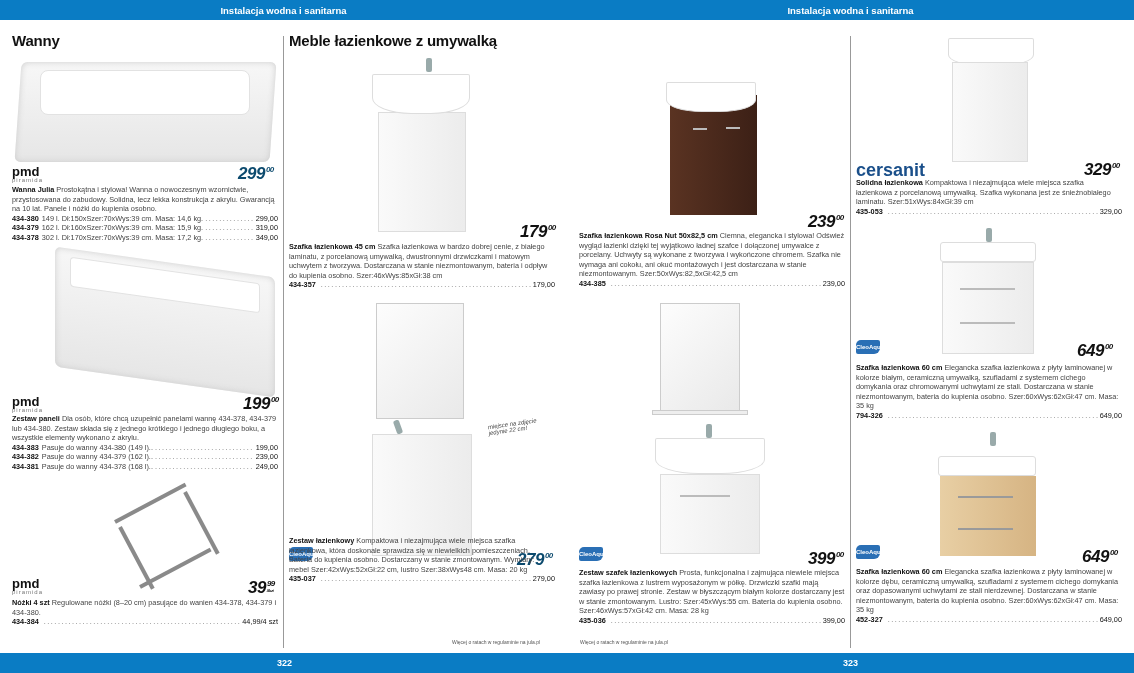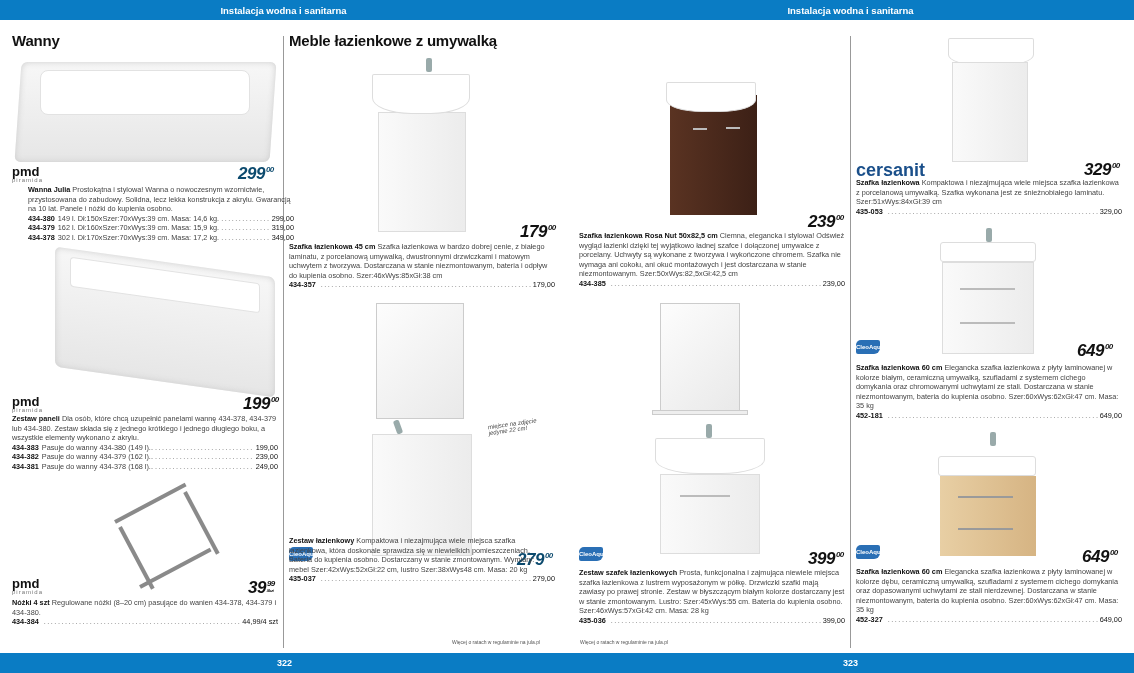--- a/index.html
+++ b/index.html
@@ -53,21 +53,21 @@
 <div class="vline" style="left:850px;height:612px"></div>
 
 <div class="section-title" style="left:12px;top:32px">Wanny</div>
 <div class="section-title" style="left:289px;top:32px">Meble łazienkowe z umywalką</div>
 
 <div class="img tub" style="left:18px;top:62px;width:255px;height:100px;transform:skewX(-4deg);"></div>
 <div class="img" style="left:40px;top:70px;width:210px;height:45px;background:#fff;border-radius:8px;border:1px solid #e2e2e2"></div>
 
 <div class="brand-pmd" style="left:12px;top:166px"><span>pmd</span><small>piramida</small></div>
 <div class="price red" style="left:238px;top:164px"><span>299</span><sup>00</sup></div>
-<div class="prod" style="left:28px;top:185px;width:266px">
+<div class="prod" style="left:12px;top:185px;width:266px">
   <span class="name">Wanna Julia</span>
   <span>Prostokątna i stylowa! Wanna o nowoczesnym wzornictwie, przystosowana do zabudowy. Solidna, lecz lekka konstrukcja z akrylu. Gwarancją na 10 lat. Panele i nóżki do kupienia osobno.</span>
   <div class="row">
       <span class="code">434-380</span>
       <span>149 l. Dł:150xSzer:70xWys:39 cm. Masa: 14,6 kg.</span>
       <span class="dots"></span>
       <span class="p">299,00</span>
     </div>
   <div class="row">
       <span class="code">434-379</span>
@@ -195,42 +195,42 @@
       <span class="p">399,00</span>
     </div>
 </div>
 <div class="footnote" style="left:580px">Więcej o ratach w regulaminie na jula.pl</div>
 
 <div class="img basin" style="left:948px;top:38px;width:86px;height:28px"></div>
 <div class="img cab-white" style="left:952px;top:62px;width:76px;height:100px"></div>
 <div class="brand-cersanit" style="left:856px;top:160px">cersanit</div>
 <div class="price" style="left:1084px;top:160px"><span>329</span><sup>00</sup></div>
 <div class="prod" style="left:856px;top:178px;width:266px">
-  <span class="name">Szafka łazienkowa</span>
+  <span class="name">Solidna łazienkowa</span>
   <span>Kompaktowa i niezajmująca wiele miejsca szafka łazienkowa z porcelanową umywalką. Szafka wykonana jest ze śnieżnobiałego laminatu. Szer:51xWys:84xGł:39 cm</span>
   <div class="row">
       <span class="code">435-053</span>
       <span class="dots"></span>
       <span class="p">329,00</span>
     </div>
 </div>
 
 <div class="tap" style="left:986px;top:228px"></div>
 <div class="img basin" style="left:940px;top:242px;width:96px;height:20px;border-radius:3px"></div>
 <div class="img cab-white" style="left:942px;top:262px;width:92px;height:92px"></div>
 <div class="handle" style="left:960px;top:288px;width:55px"></div>
 <div class="handle" style="left:960px;top:322px;width:55px"></div>
 
 <div class="logo-aqua" style="left:856px;top:340px">CleoAqua</div>
 <div class="price" style="left:1077px;top:341px"><span>649</span><sup>00</sup></div>
 <div class="prod" style="left:856px;top:363px;width:266px">
   <span class="name">Szafka łazienkowa 60 cm</span>
   <span>Elegancka szafka łazienkowa z płyty laminowanej w kolorze białym, ceramiczną umywalką, szufladami z systemem cichego domykania oraz chromowanymi uchwytami ze stali. Dostarczana w stanie niezmontowanym, bateria do kupienia osobno. Szer:60xWys:62xGł:47 cm. Masa: 35 kg</span>
   <div class="row">
-      <span class="code">452-181</span>
+      <span class="code">794-326</span>
       <span class="dots"></span>
       <span class="p">649,00</span>
     </div>
 </div>
 
 <div class="tap" style="left:990px;top:432px"></div>
 <div class="img basin" style="left:938px;top:456px;width:98px;height:20px;border-radius:3px"></div>
 <div class="img cab-oak" style="left:940px;top:476px;width:96px;height:80px"></div>
 <div class="handle" style="left:958px;top:496px;width:55px;background:#9a9a9a"></div>
 <div class="handle" style="left:958px;top:528px;width:55px;background:#9a9a9a"></div>

